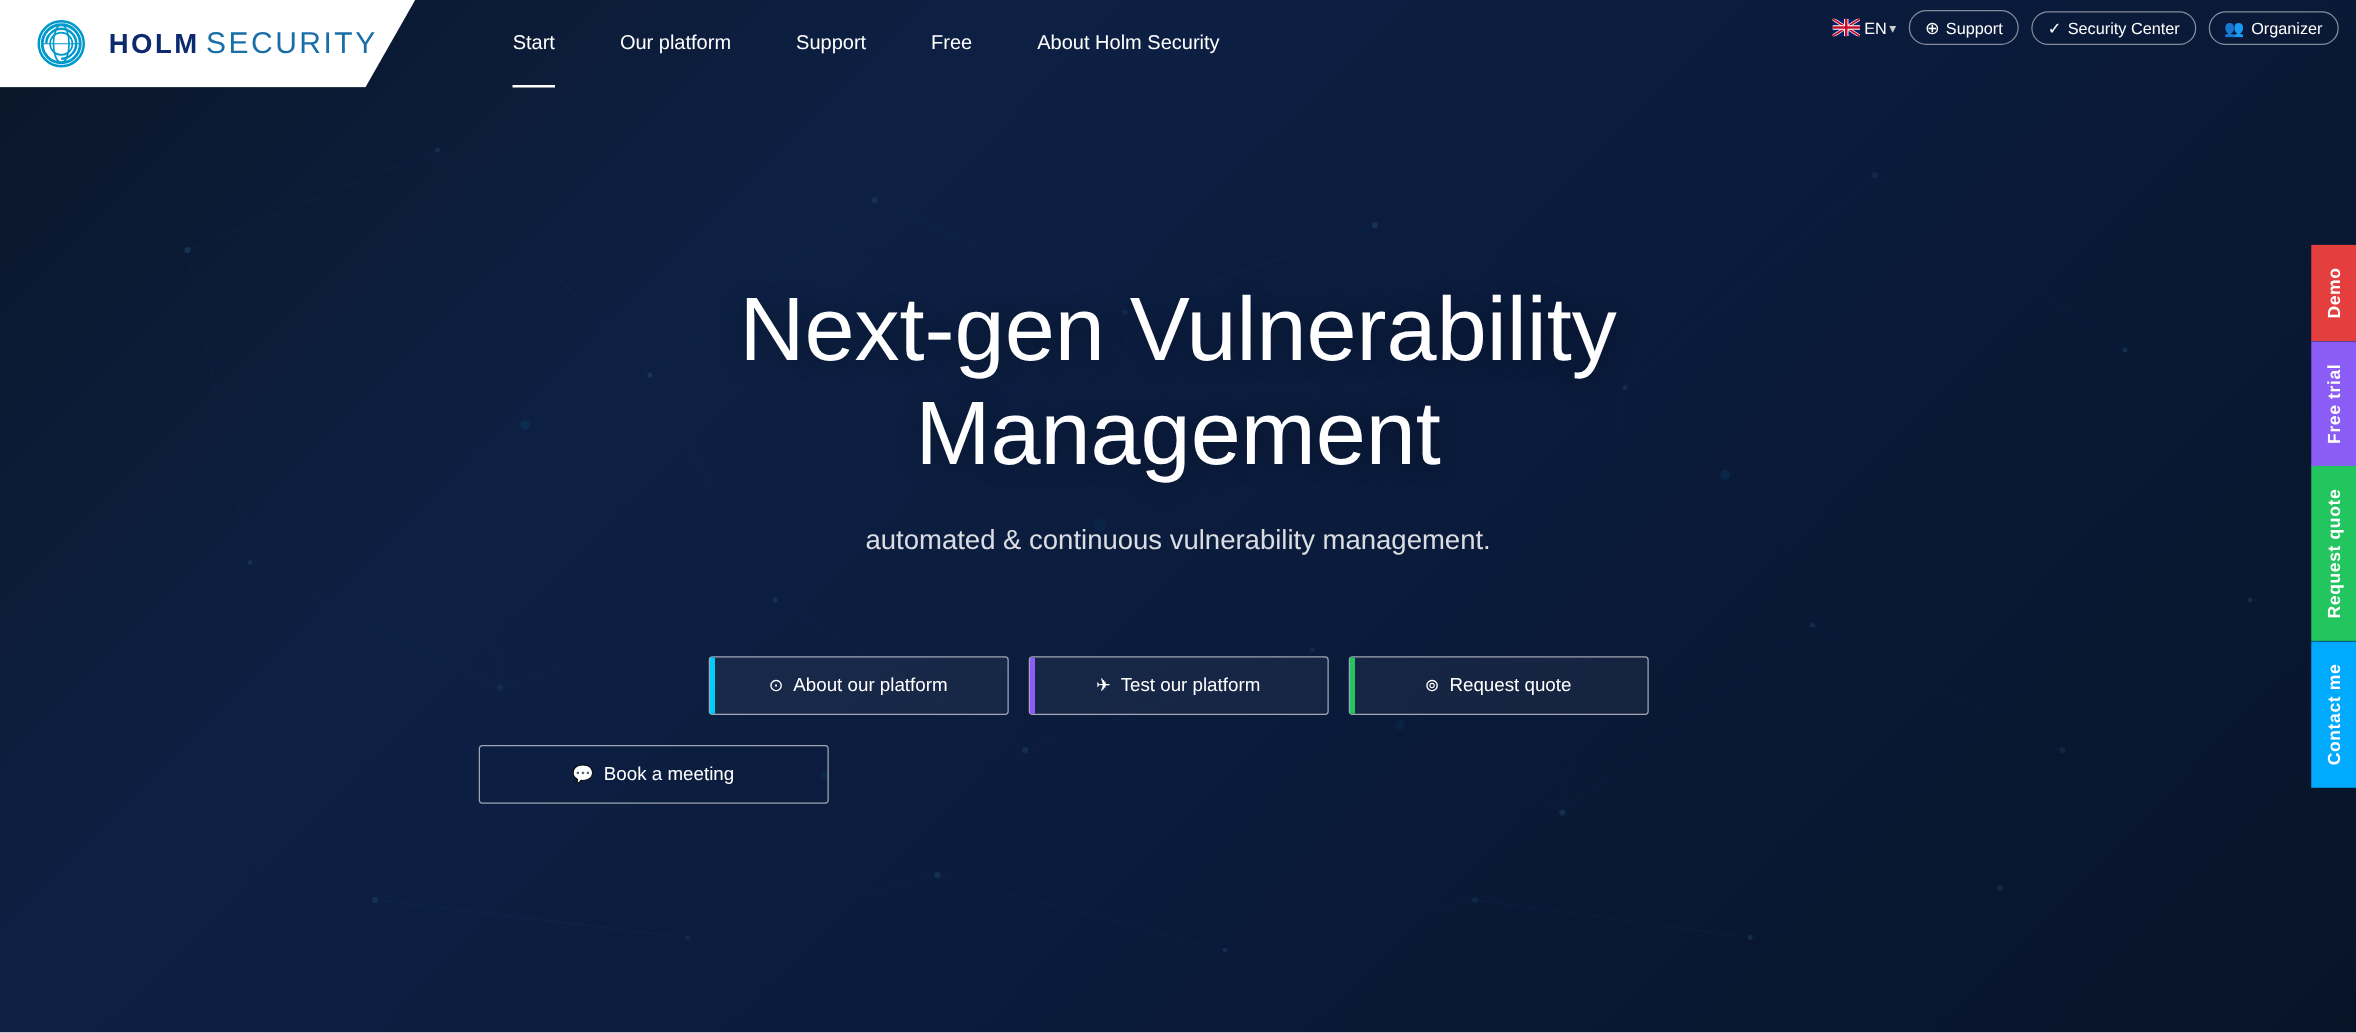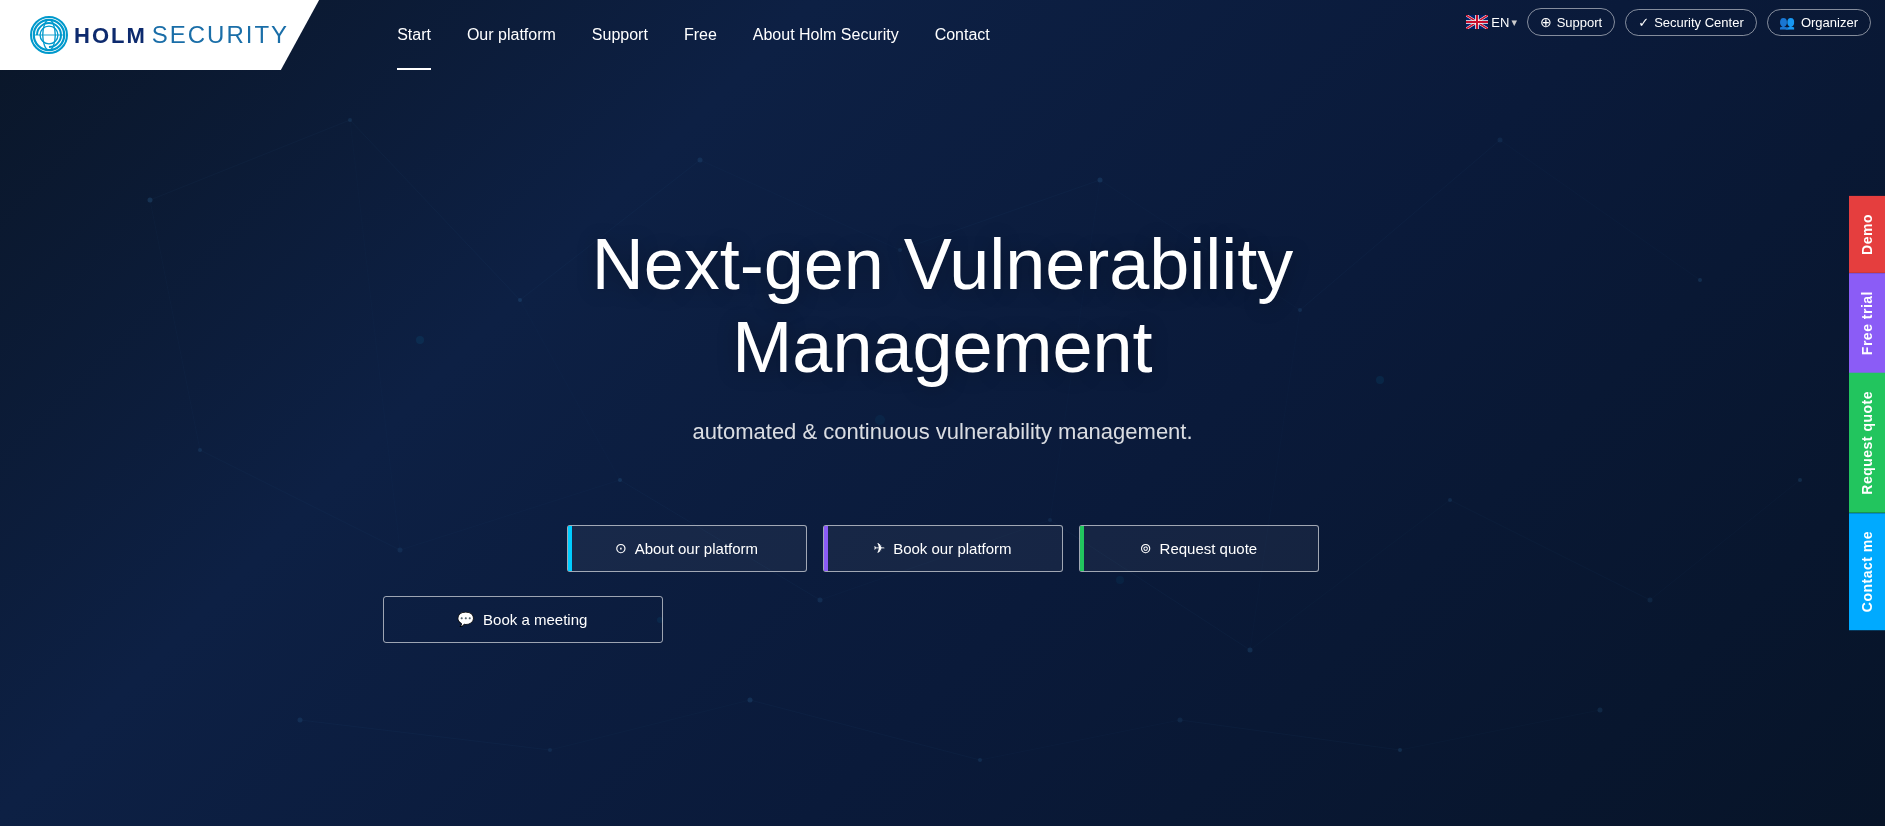--- a/index.html
+++ b/index.html
@@ -54,21 +54,21 @@
       display: flex;
       align-items: center;
       padding: 0 30px;
       clip-path: polygon(0 0, 100% 0, 88% 100%, 0 100%);
       min-width: 280px;
       position: relative;
     }
     .logo-text {
       display: flex;
       align-items: center;
-      gap: 6px;
+      gap: 19px;
       color: #0066cc;
       font-size: 20px;
       font-weight: 700;
       letter-spacing: 1px;
     }
     .logo-circle {
       width: 38px; height: 38px;
       border: 2.5px solid #0099cc;
       border-radius: 50%;
       display: flex;
@@ -85,21 +85,21 @@
       border-left-color: transparent;
       transform: rotate(-45deg);
     }
 
     .logo-holm { color: #1a1a6e; font-weight: 900; letter-spacing: 2px; }
     .logo-security { color: #1a6ea8; font-weight: 400; letter-spacing: 2px; }
 
     nav {
       display: flex;
       align-items: center;
-      gap: 0;
+      gap: 16px;
       margin-left: 60px;
       height: 100%;
     }
     .nav-item {
       color: #fff;
       font-size: 16px;
       cursor: pointer;
       padding: 0 18px;
       height: 100%;
       display: flex;
@@ -375,38 +375,35 @@
       </a>
       <a class="nav-item">
         <span>Support</span>
       </a>
       <a class="nav-item">
         <span>Free</span>
       </a>
       <a class="nav-item">
         <span>About Holm Security</span>
       </a>
-      <a class="nav-item">
-        <span>Contact</span>
-      </a>
     </nav>
   </header>
 
   <div class="hero-content">
     <h1 class="hero-title">Next-gen Vulnerability Management</h1>
     <p class="hero-subtitle">automated &amp; continuous vulnerability management.</p>
 
     <div class="cta-row">
       <button class="cta-btn platform">
         <span style="font-size:14px;">⊙</span>
         <span>About our platform</span>
       </button>
       <button class="cta-btn test">
         <span style="font-size:14px;">✈</span>
-        <span>Book our platform</span>
+        <span>Test our platform</span>
       </button>
       <button class="cta-btn quote">
         <span style="font-size:14px;">⊚</span>
         <span>Request quote</span>
       </button>
     </div>
 
     <button class="meeting-btn">
       <span style="font-size:14px;">💬</span>
       <span>Book a meeting</span>

